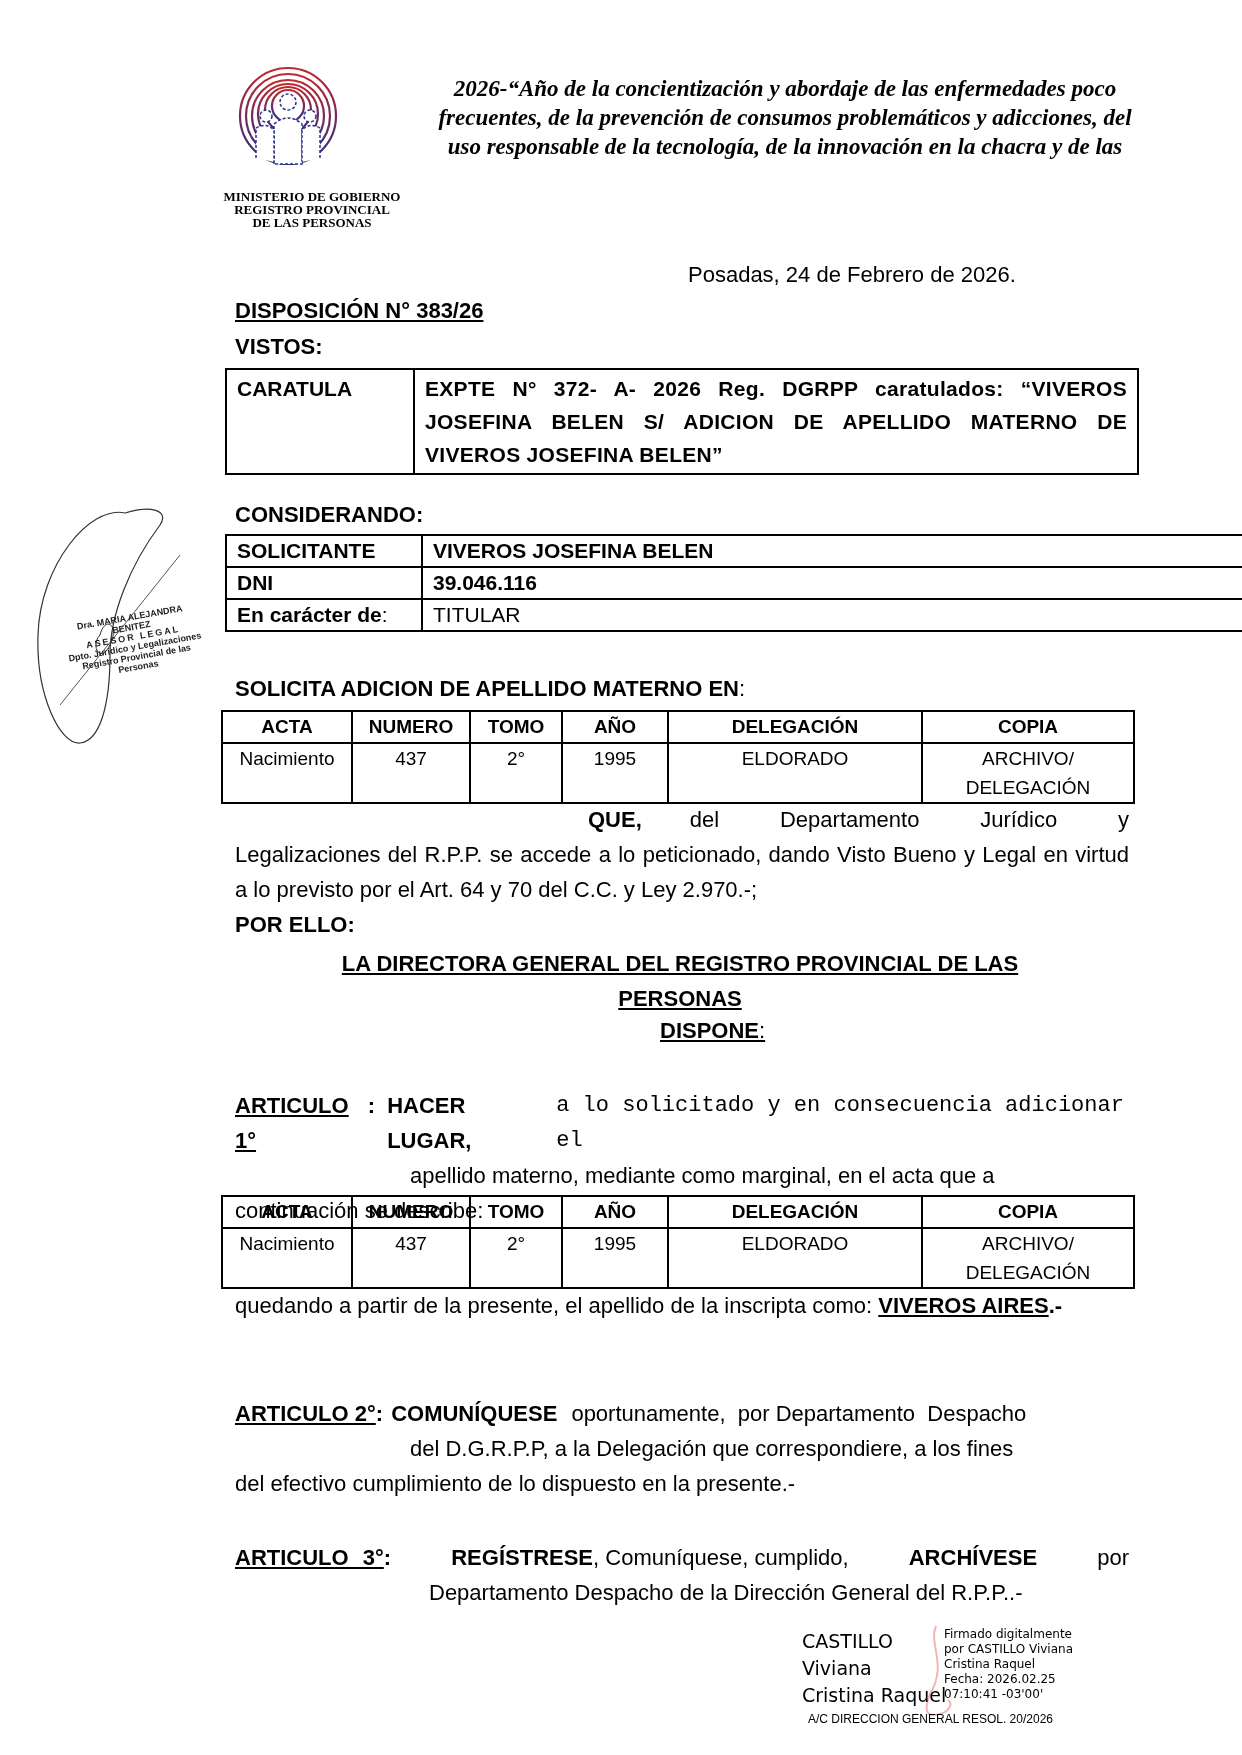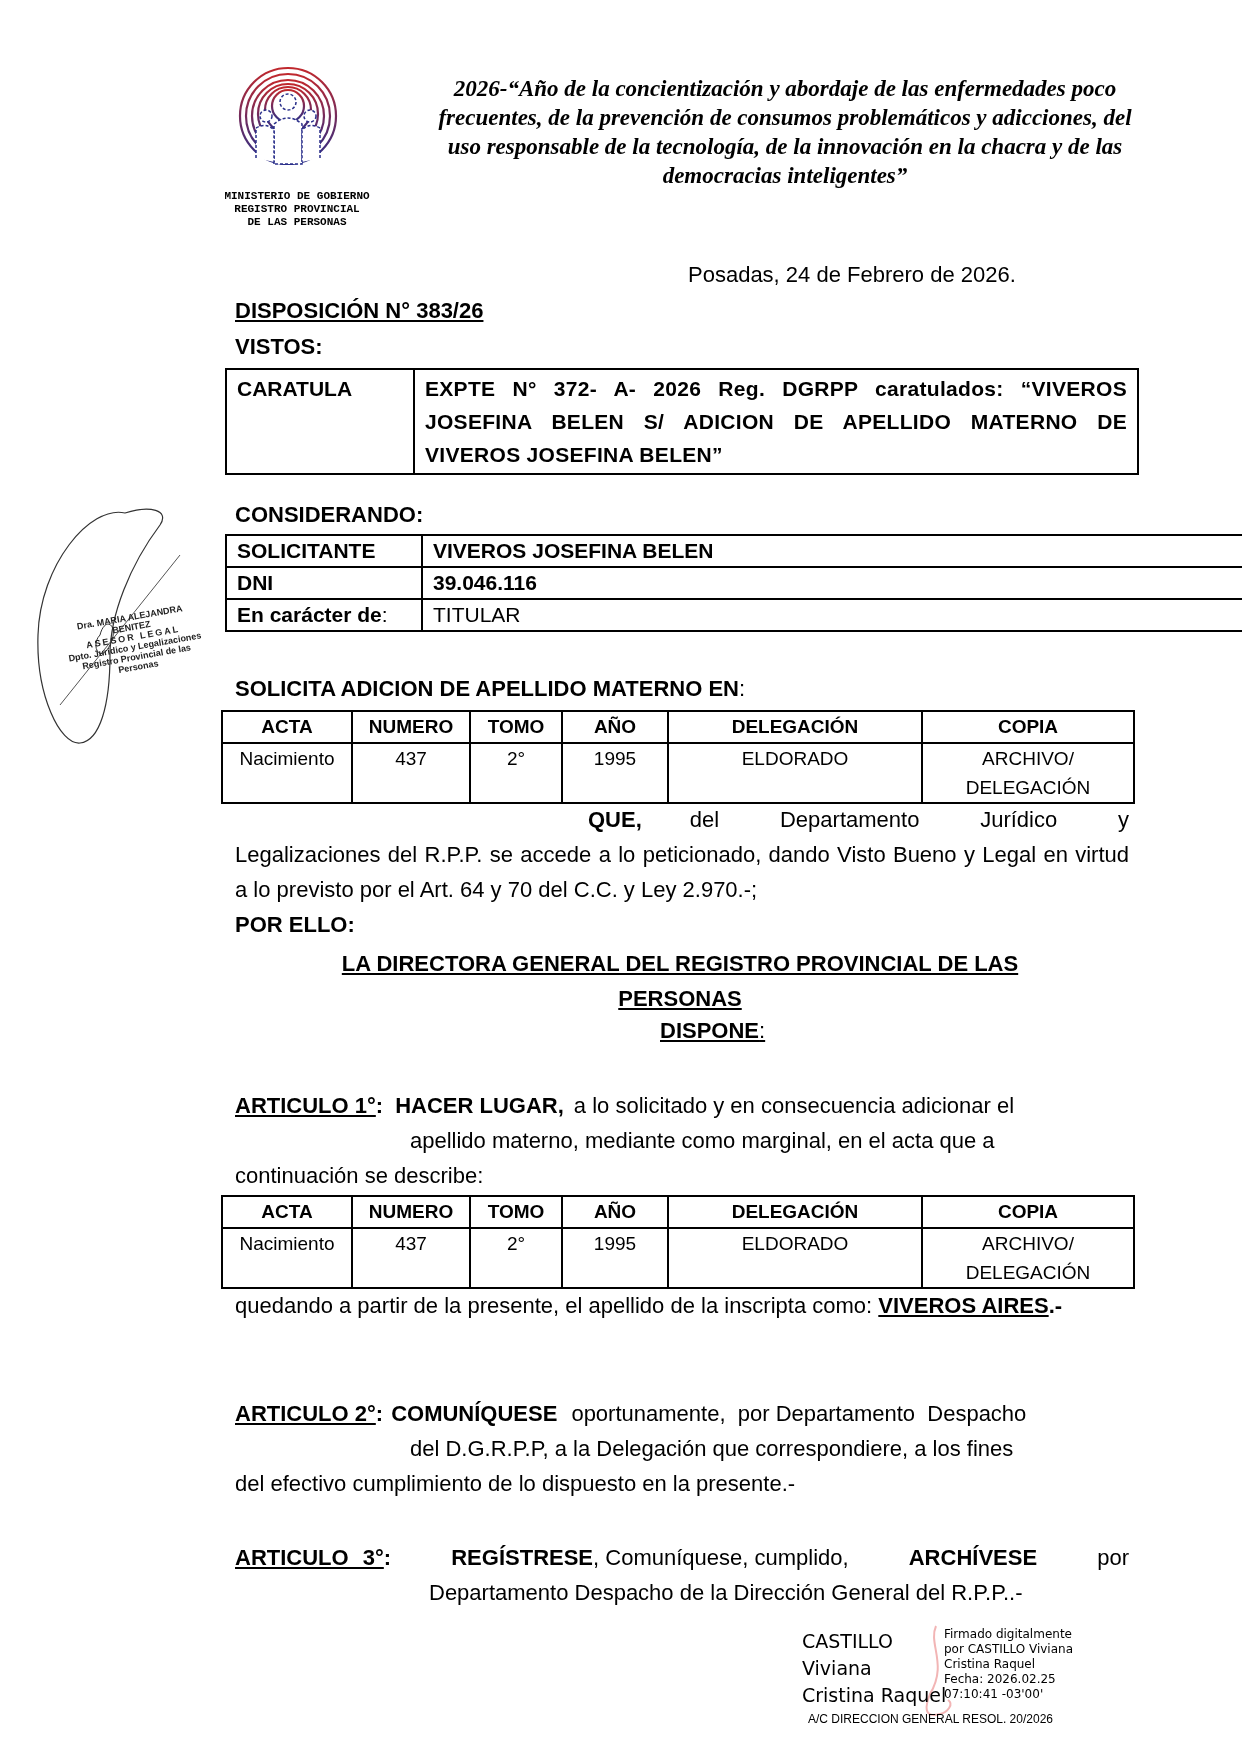--- a/index.html
+++ b/index.html
@@ -1,19 +1,19 @@
 <!DOCTYPE html>
 <html><head>
 <meta charset="utf-8">
 <style>
   html,body{margin:0;padding:0;background:#fff;}
   body{width:1242px;height:1755px;position:relative;overflow:hidden;color:#000;font-family:"Liberation Sans",sans-serif;}
   .abs{position:absolute;}
   .logo{left:236px;top:54px;width:104px;width:104px;height:132px;}
-  .ministry{left:202px;top:190px;width:190px;font-family:Liberation Mono, monospace;font-weight:bold;font-size:11px;line-height:13px;text-align:center;}
+  .ministry{left:217px;top:190px;width:190px;font-family:Liberation Serif, serif;font-weight:bold;font-size:13px;line-height:13px;text-align:center;}
   .ministry div{white-space:nowrap;}
   .motto{left:405px;top:74px;width:760px;text-align:center;font-family:Liberation Serif, serif;font-style:italic;font-weight:bold;font-size:23px;line-height:29px;}
   .place-date{left:688px;top:262px;font-size:22px;}
   .body-text{font-size:22px;line-height:35px;}
   .h-bold{font-weight:bold;font-size:22px;}
   .u{text-decoration:underline;}
   table{border-collapse:collapse;}
   .t-caratula{left:225px;top:368px;width:914px;padding-left:32px;}
   .t-caratula td{border:2px solid #000;font-weight:bold;font-size:21px;line-height:33px;vertical-align:top;padding:2px 10px;}
   .t-caratula td.k{width:166px;}
@@ -63,21 +63,20 @@
 <div class="abs ministry">
   <div>MINISTERIO DE GOBIERNO</div>
   <div>REGISTRO PROVINCIAL</div>
   <div>DE LAS PERSONAS</div>
 </div>
 
 <div class="abs motto">
   <div>2026-“Año de la concientización y abordaje de las enfermedades poco</div>
   <div>frecuentes, de la prevención de consumos problemáticos y adicciones, del</div>
   <div>uso responsable de la tecnología, de la innovación en la chacra y de las</div>
-  <div>democracias inteligentes”</div>
 </div>
 
 <div class="abs place-date">Posadas, 24 de Febrero de 2026.</div>
 
 <div class="abs h-bold u" style="left:235px;top:298px;">DISPOSICIÓN N° 383/26</div>
 <div class="abs h-bold" style="left:235px;top:334px;">VISTOS:</div>
 
 <table class="abs t-caratula">
   <tbody>
       <tr>
@@ -138,21 +137,21 @@
 
 <div class="abs h-bold" style="left:235px;top:912px;">POR ELLO:</div>
 <div class="abs h-bold u" style="left:290px;top:946px;width:780px;text-align:center;line-height:35px;">LA  DIRECTORA GENERAL DEL REGISTRO PROVINCIAL DE LAS PERSONAS</div>
 <div class="abs" style="left:620px;top:1018px;font-size:22px;margin-left:40px;"><b class="u">DISPONE</b><span class="u">:</span></div>
 
 <div class="abs body-text" style="left:235px;top:1088px;width:894px;">
   <div style="display:flex;">
     <b class="u">ARTICULO 1°</b>
       <b>:</b>
     <b style="margin-left:12px;">HACER LUGAR,</b>
-    <span style="margin-left:10px;">a lo solicitado y en consecuencia adicionar el</span>
+    <span style="margin-left:10px;font-family:Liberation Mono, monospace;">a lo solicitado y en consecuencia adicionar el</span>
   </div>
   <div style="padding-left:175px;">apellido materno, mediante como marginal, en el acta que a</div>
   <div>continuación se describe:</div>
 </div>
 
 <table class="abs t-acta" style="left:221px;top:1195px;">
   <tbody>
       <tr>
     <th style="width:120px">ACTA</th>
     <th style="width:108px">NUMERO</th>

